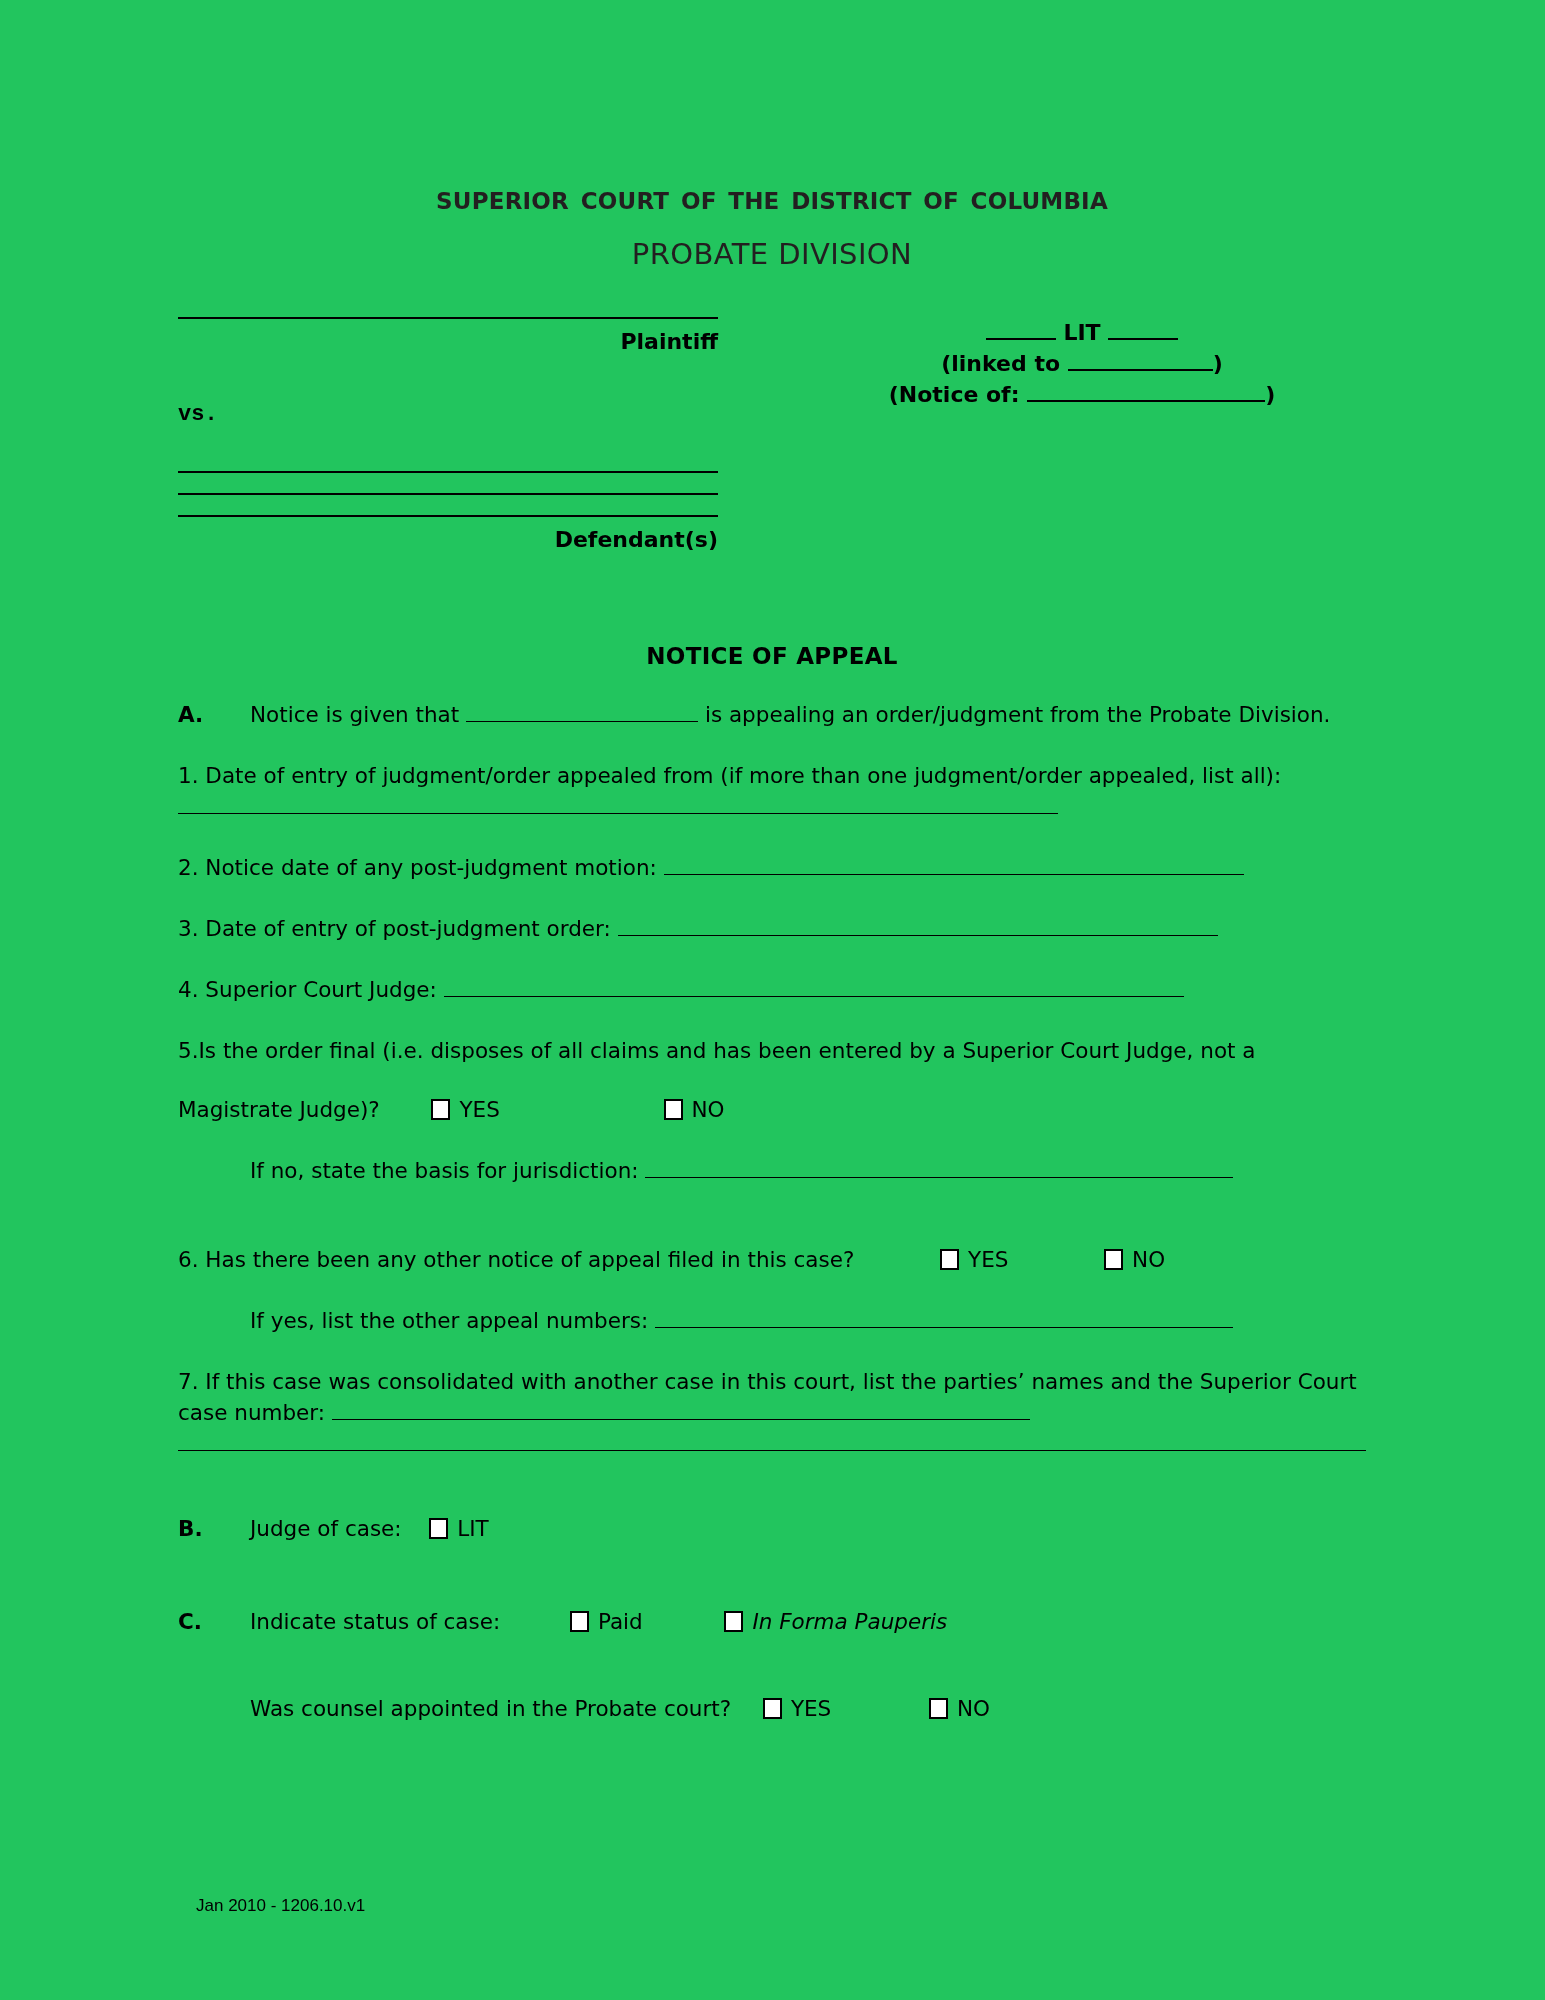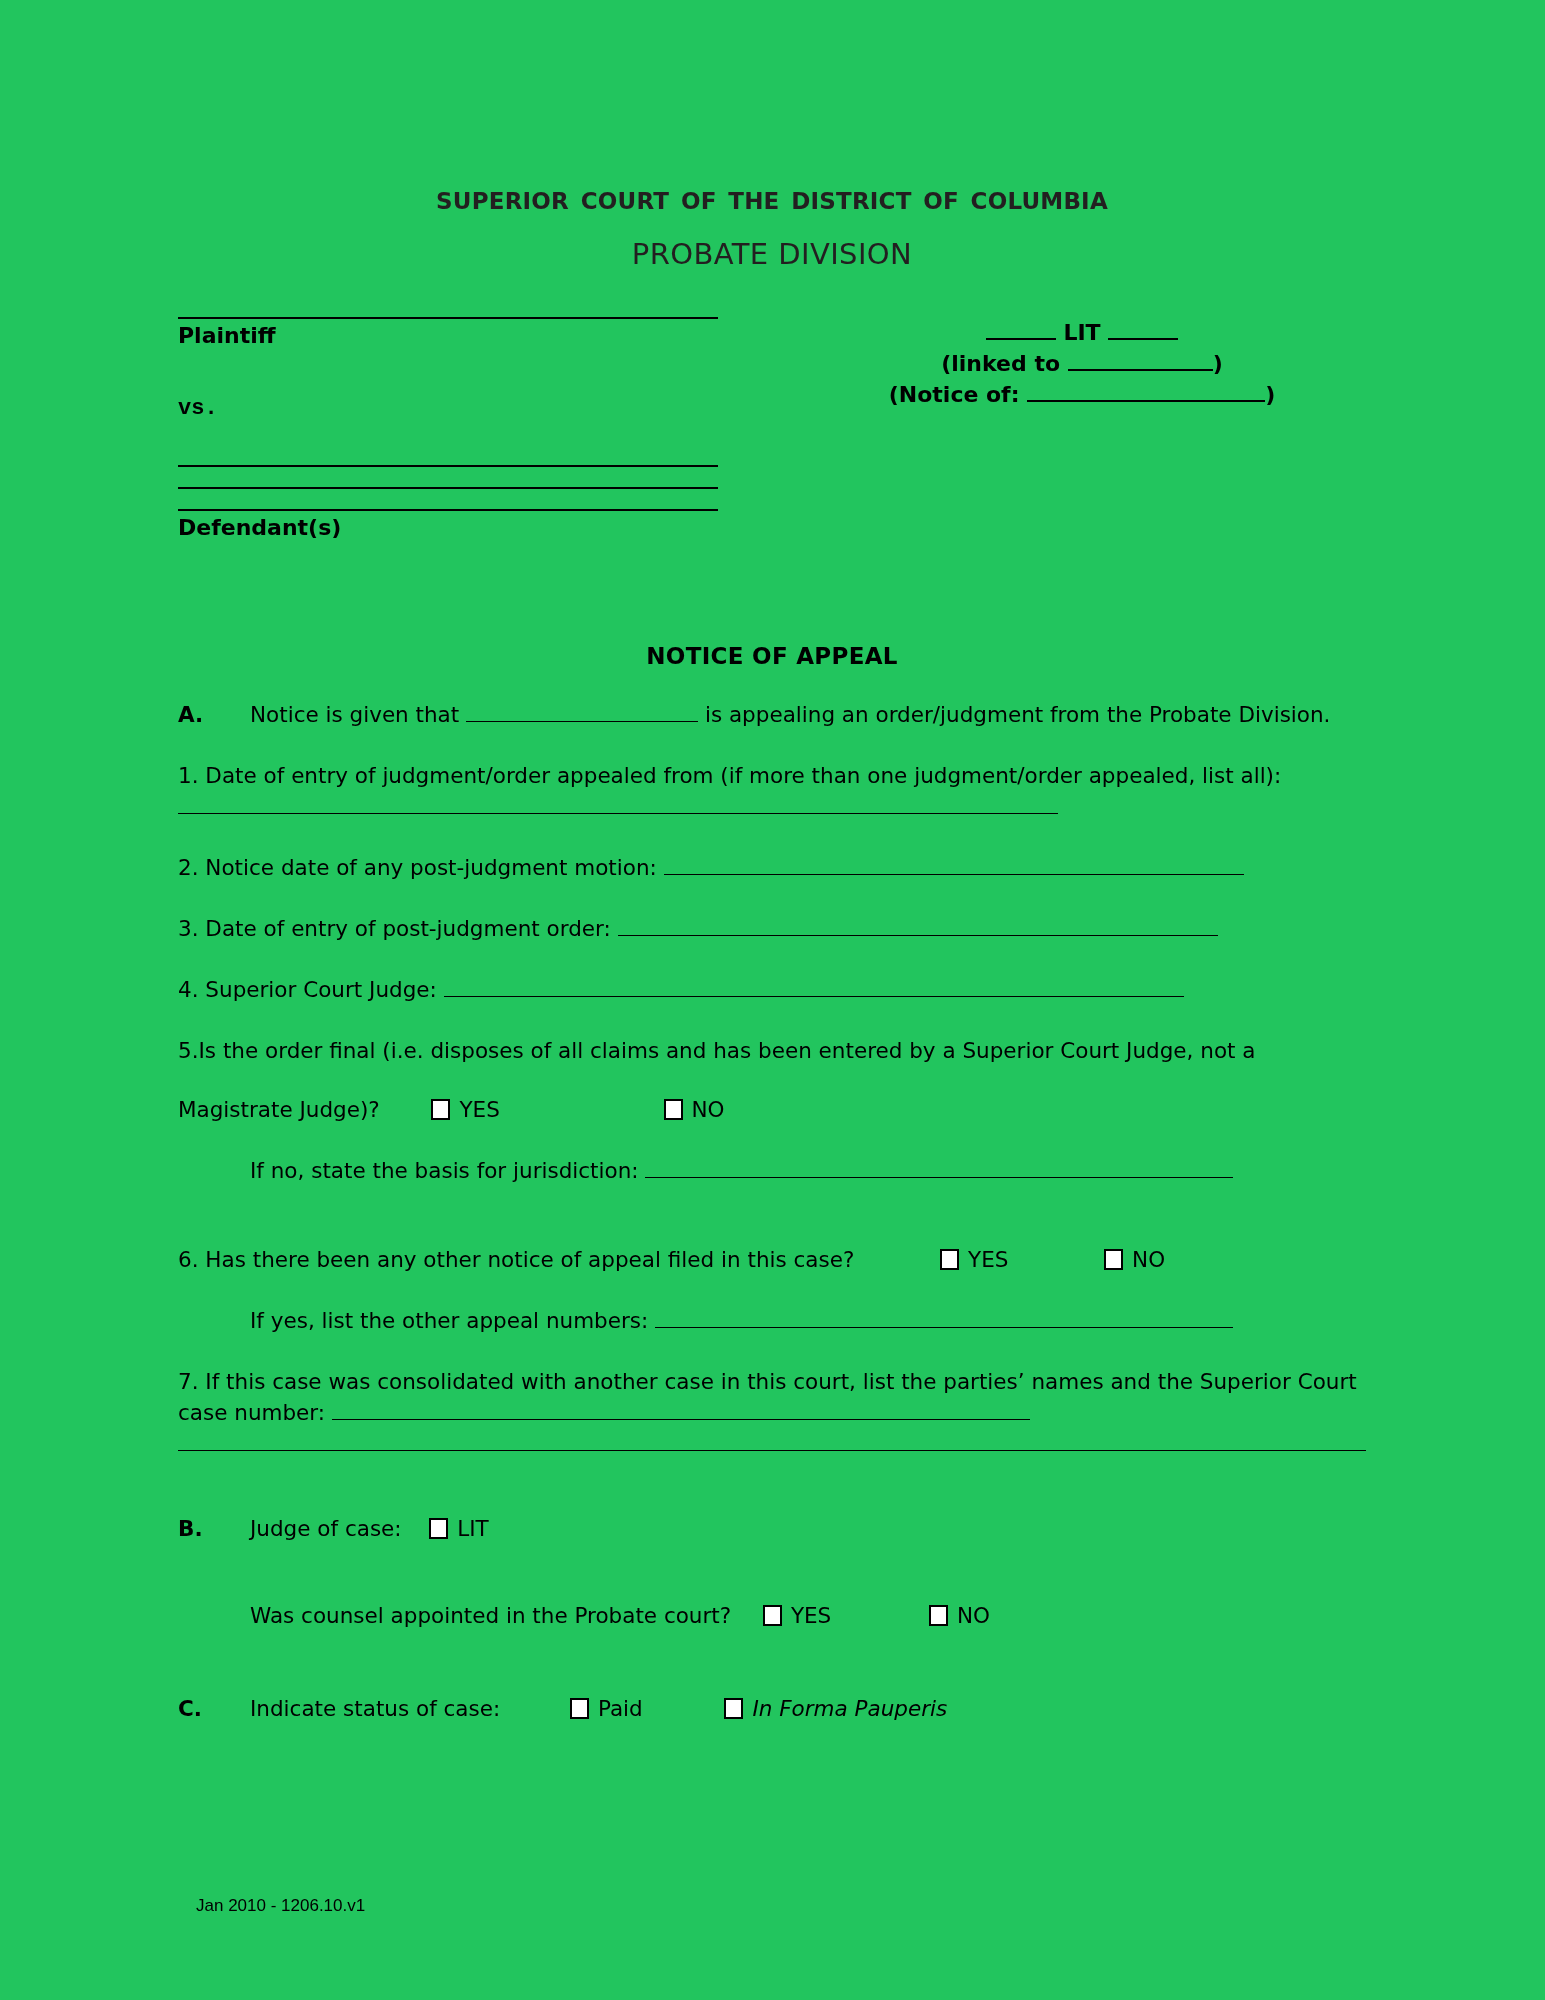--- a/index.html
+++ b/index.html
@@ -71,21 +71,22 @@
     line-height: 31px;
   }
   .rule {
     border-bottom: 2px solid #000;
     height: 0;
     width: 100%;
   }
   .party-label {
     font-weight: bold;
     font-size: 22px;
-    margin-top: 4px;
+    margin-top: 10px;
+    text-align: right;
   }
   .vs-label {
     font-weight: bold;
     font-size: 22px;
     margin-top: 48px;
     font-family: Liberation Mono, monospace;
   }
   .def-rules { margin-top: 44px; }
   .def-rules .rule { margin-bottom: 20px; }
   .def-rules .rule:last-child { margin-bottom: 0; }
@@ -263,32 +264,32 @@
       <span class="fill" style="width:698px"></span>
     </div>
     <div class="fullrule"></div>
 
     <div class="sec-row">
       <span class="lbl">B.</span><span>Judge of case:</span>
       <span style="display:inline-block;width:14px"></span>
       <span class="opt"><span class="cb"></span><span>LIT</span></span>
     </div>
 
+    <div class="sec-row">
+      <span class="lbl">C.</span><span>Indicate status of case:</span>
+      <span style="display:inline-block;width:56px"></span>
+      <span class="opt"><span class="cb"></span><span>Paid</span></span>
+      <span style="display:inline-block;width:68px"></span>
+      <span class="opt"><span class="cb"></span><span class="italic">In Forma Pauperis</span></span>
+    </div>
+
     <div class="sec-row indent" style="margin-top:28px">
       <span>Was counsel appointed in the Probate court?</span>
       <span style="display:inline-block;width:18px"></span>
       <span class="opt"><span class="cb"></span><span>YES</span></span>
       <span style="display:inline-block;width:84px"></span>
       <span class="opt"><span class="cb"></span><span>NO</span></span>
     </div>
 
-    <div class="sec-row">
-      <span class="lbl">C.</span><span>Indicate status of case:</span>
-      <span style="display:inline-block;width:56px"></span>
-      <span class="opt"><span class="cb"></span><span>Paid</span></span>
-      <span style="display:inline-block;width:68px"></span>
-      <span class="opt"><span class="cb"></span><span class="italic">In Forma Pauperis</span></span>
-    </div>
-
   </div>
 
   <div class="footer">Jan 2010 - 1206.10.v1</div>
 </div>
 
 </body></html>

